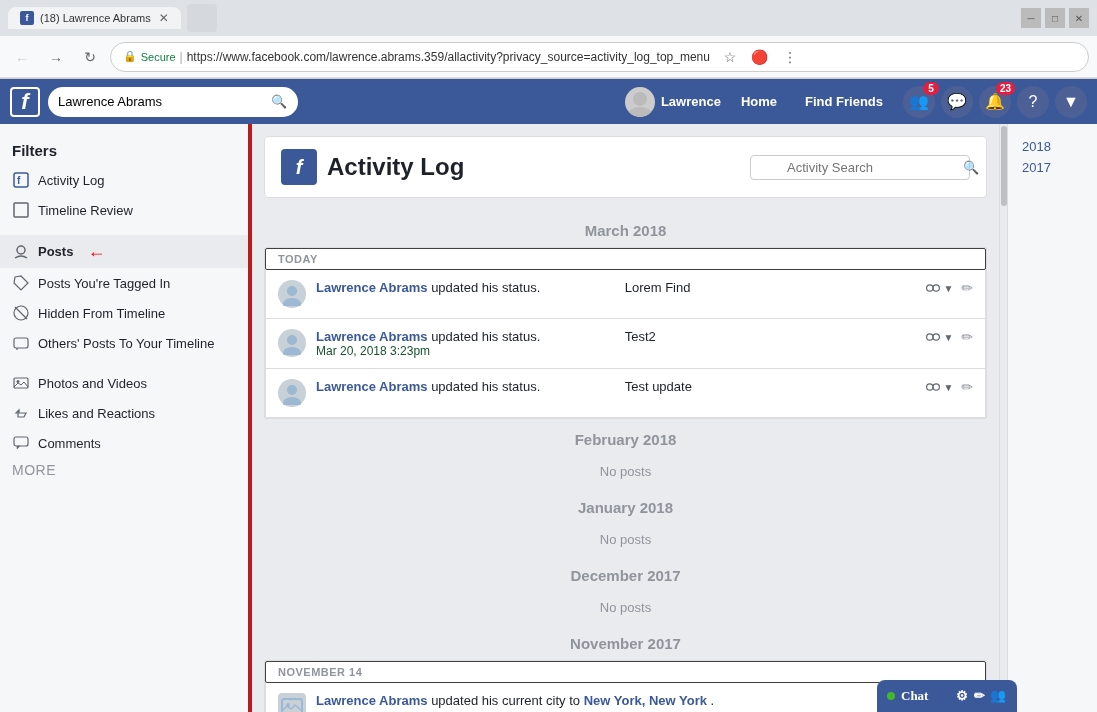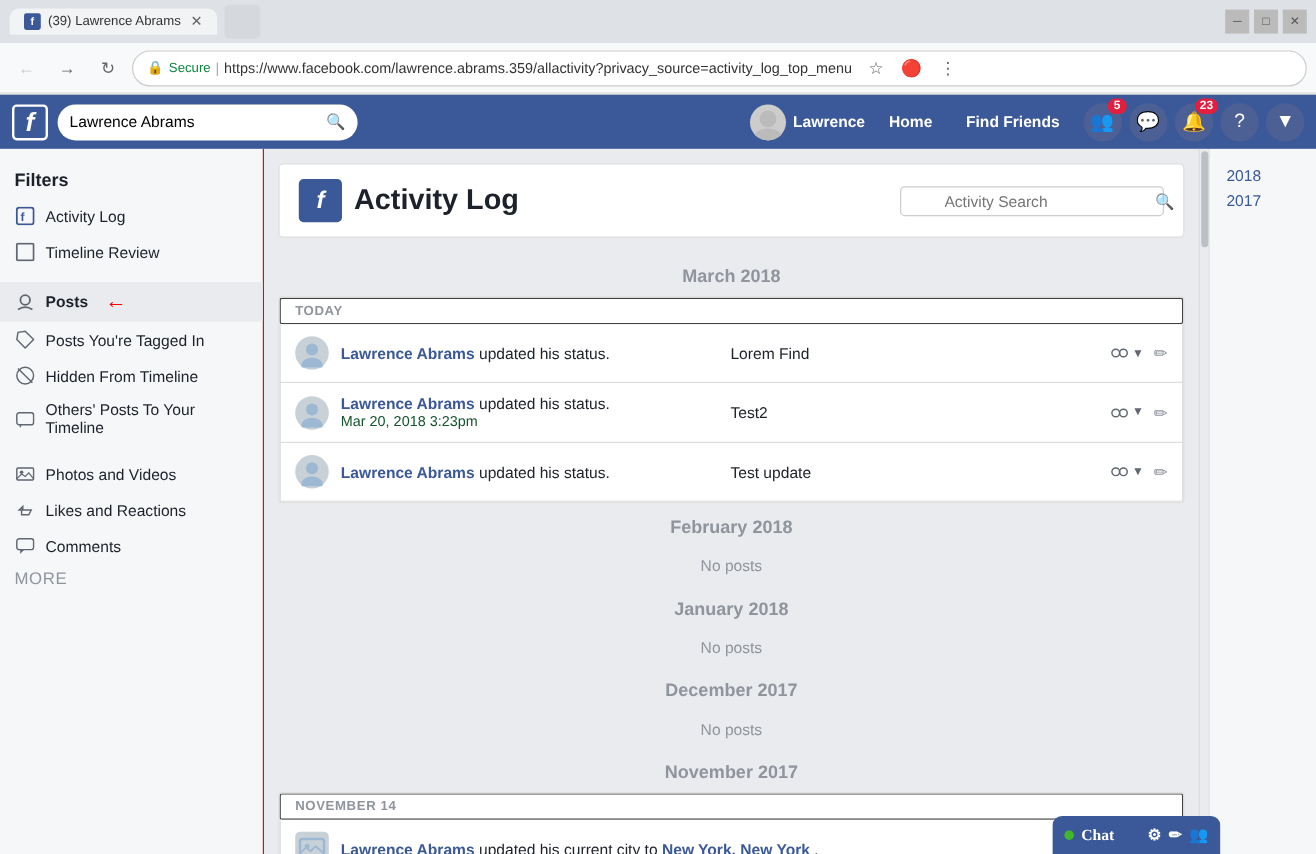--- a/index.html
+++ b/index.html
@@ -34,21 +34,21 @@
     .fb-avatar { width: 30px; height: 30px; border-radius: 50%; background: #ccc; overflow: hidden; display: flex; align-items: center; justify-content: center; }
     .fb-nav-link { color: white; font-weight: bold; font-size: 13px; text-decoration: none; cursor: pointer; padding: 4px 8px; }
     .fb-nav-icon { position: relative; width: 32px; height: 32px; border-radius: 50%; background: #4c6096; display: flex; align-items: center; justify-content: center; cursor: pointer; color: white; font-size: 16px; }
     .fb-badge { position: absolute; top: -4px; right: -4px; background: #e41e3f; color: white; border-radius: 10px; font-size: 10px; font-weight: bold; padding: 1px 4px; min-width: 16px; text-align: center; }
     .fb-nav-icons { display: flex; align-items: center; gap: 6px; }
 
     
     .main-layout { display: flex; height: calc(712px - 36px - 42px - 45px); overflow: hidden; }
 
     
-    .sidebar { width: 220px; background: #f6f7f8; border-right: 1px solid #b91c1c; padding: 12px 0; overflow-y: auto; flex-shrink: 0; }
+    .sidebar { width: 252px; background: #f6f7f8; border-right: 4px solid #b91c1c; padding: 12px 0; overflow-y: auto; flex-shrink: 0; }
     .sidebar-section-title { font-size: 15px; font-weight: bold; color: #1d2129; padding: 6px 12px; }
     .sidebar-item { display: flex; align-items: center; padding: 6px 12px; cursor: pointer; font-size: 13px; color: #1d2129; gap: 8px; }
     .sidebar-item.active { background: #e9ebee; font-weight: bold; }
     .sidebar-item .item-icon { width: 18px; height: 18px; display: flex; align-items: center; justify-content: center; color: #606770; font-size: 13px; flex-shrink: 0; }
     .sidebar-item .item-label { font-size: 13px; }
     .sidebar-more { font-size: 14px; color: #90949c; padding: 4px 12px; cursor: pointer; text-transform: uppercase; font-weight: normal; letter-spacing: 0.5px; }
     .posts-arrow { display: flex; align-items: center; }
     .red-arrow { color: red; font-size: 18px; font-weight: bold; margin-left: 6px; }
 
     
@@ -58,21 +58,21 @@
     .activity-header { background: white; border: 1px solid #ddd; border-radius: 4px; padding: 12px 16px; display: flex; align-items: center; margin-bottom: 12px; }
     .activity-header-logo { width: 36px; height: 36px; background: #3b5998; border-radius: 4px; display: flex; align-items: center; justify-content: center; color: white; font-size: 20px; font-weight: bold; font-style: italic; margin-right: 10px; }
     .activity-header-title { font-size: 24px; font-weight: bold; color: #1d2129; flex: 1; }
     .activity-search { display: flex; align-items: center; border: 1px solid #ccc; border-radius: 4px; padding: 4px 8px; width: 220px; background: white; }
     .activity-search input { border: none; outline: none; font-size: 13px; flex: 1; color: #90949c; margin-left: 28px; }
     .activity-search .search-icon { color: #666; font-size: 13px; }
 
     
     .month-header { text-align: center; color: #90949c; font-size: 15px; font-weight: bold; padding: 12px 0 8px; }
     .section-label { background: white; border: 1px solid #404040; border-radius: 2px; padding: 4px 12px; font-size: 11px; font-weight: bold; color: #90949c; text-transform: uppercase; letter-spacing: 0.5px; margin-bottom: 0; }
-    .activity-entry { background: white; border: 1px solid #ddd; display: flex; align-items: center; padding: 10px 12px; gap: 10px; border-top: none; }
+    .activity-entry { background: white; border: 1px solid #ddd; display: flex; align-items: flex-start; padding: 10px 12px; gap: 10px; border-top: none; }
     .activity-entry:first-child { border-top: 1px solid #ddd; }
     .activity-section-block { border: 1px solid #ddd; border-radius: 2px; overflow: hidden; }
     .entry-avatar { width: 28px; height: 28px; border-radius: 50%; background: #c8d0d8; display: flex; align-items: center; justify-content: center; color: #6d84a0; font-size: 14px; flex-shrink: 0; }
     .entry-text { flex: 1; font-size: 13px; }
     .entry-text a { color: #3b5998; text-decoration: none; font-weight: bold; }
     .entry-meta { color: #14532d; font-size: 12px; display: block; }
     .entry-content { color: #1d2129; margin-left: 8px; flex: 1; }
     .entry-actions { display: flex; align-items: center; gap: 8px; margin-left: auto; }
     .privacy-btn { display: flex; align-items: center; gap: 2px; color: #606770; font-size: 12px; cursor: pointer; }
     .edit-btn { color: #90949c; font-size: 14px; cursor: pointer; }
@@ -93,21 +93,21 @@
 </head>
 <body>
 
 <div class="browser-chrome">
   <div class="browser-titlebar">
     <div class="browser-tab">
       <div class="tab-favicon">
           <span>f</span>
         </div>
       <span class="tab-title">
-        <span>(39)</span> <span>Lawrence Abrams</span>
+        <span>(18)</span> <span>Lawrence Abrams</span>
       </span>
       <span class="tab-close">✕</span>
     </div>
     <div class="browser-tab-placeholder"></div>
     <div class="window-controls">
       <button class="win-btn">─</button>
       <button class="win-btn">□</button>
       <button class="win-btn">✕</button>
     </div>
   </div>

